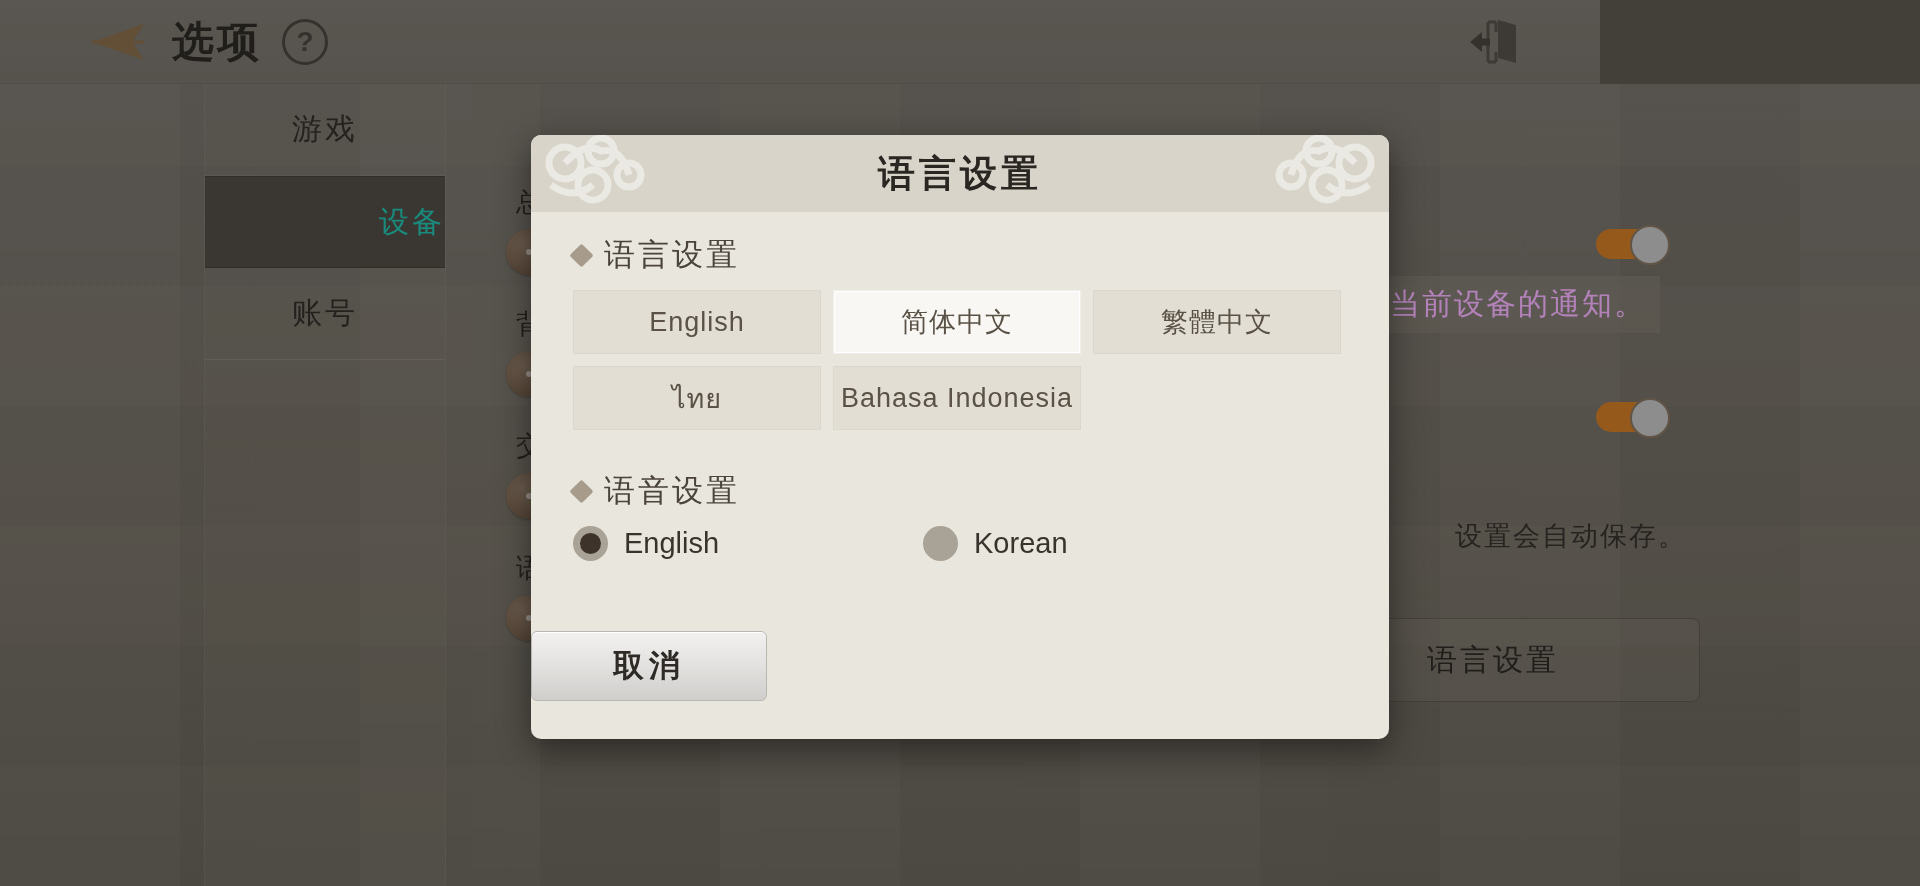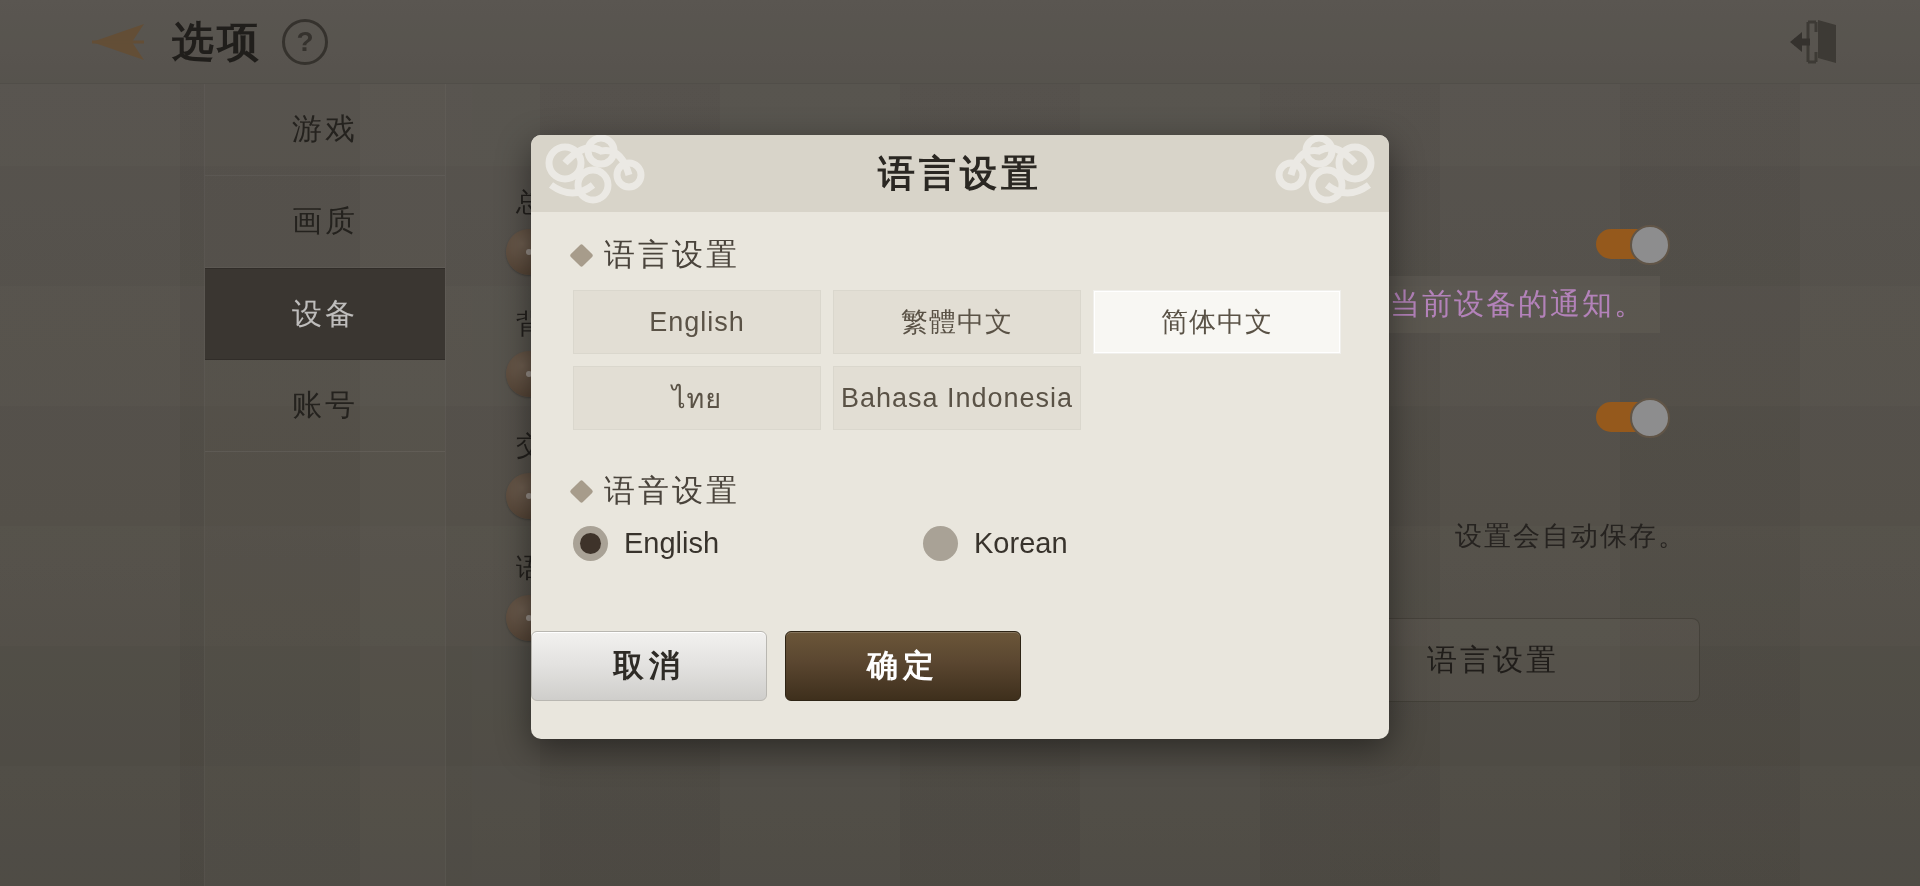--- a/index.html
+++ b/index.html
@@ -18,21 +18,21 @@
               linear-gradient(180deg,#6a6660 0%,#666259 55%,#5b5850 100%);
   }
   .bg-wall:after{
     content:""; position:absolute; inset:0;
     background:
       repeating-linear-gradient(90deg, rgba(255,255,255,.018) 0 180px, rgba(0,0,0,.02) 180px 360px),
       repeating-linear-gradient(0deg, rgba(255,255,255,.012) 0 120px, rgba(0,0,0,.015) 120px 240px);
   }
 
   
-  #header{ position:absolute; left:0; top:0; width:1920px; height:84px;
+  #header{ position:absolute; left:0; top:0; width:1600px; height:84px;
            background:linear-gradient(180deg,#706c66 0%,#6b6761 100%);
            border-bottom:1px solid rgba(0,0,0,.10);
            display:flex; align-items:center; }
   .back-arrow{ margin-left:88px; width:68px; height:44px; position:relative; }
   .back-arrow svg{ display:block; }
   .hdr-title{ margin-left:16px; font-size:42px; font-weight:bold; color:#1e1c19;
               letter-spacing:3px; line-height:1; }
   .help-circle{ margin-left:20px; width:46px; height:46px; border-radius:50%;
                 border:3px solid #3b3833; color:#3b3833; font-size:28px;
                 display:flex; align-items:center; justify-content:center;
@@ -41,23 +41,23 @@
               width:56px; height:52px; }
 
   
   #side-panel{ position:absolute; left:204px; top:84px; width:242px; height:802px;
                background:rgba(120,115,107,.22);
                border-left:1px solid rgba(255,255,255,.05);
                border-right:1px solid rgba(255,255,255,.05); }
   .side-item{ height:92px; display:flex; align-items:center; justify-content:center;
               font-size:30px; color:#23211d; letter-spacing:3px;
               border-bottom:1px solid rgba(255,255,255,.07); }
-  .side-item.selected{ background:#433e38; color:#ffffff;
+  .side-item.selected{ background:#433e38; color:#14b8a6;
                        border-top:1px solid rgba(0,0,0,.18);
-                       border-bottom:1px solid rgba(0,0,0,.18); }
+                       border-bottom:1px solid rgba(0,0,0,.18);justify-content:flex-end; }
   .side-item.last{ border-bottom:1px solid rgba(255,255,255,.10); }
 
   
   #main-panel{ position:absolute; left:472px; top:84px; right:590px; bottom:0;
                background:rgba(110,105,98,.10); }
   .row-label{ position:absolute; font-size:27px; color:#201e1b; letter-spacing:2px; }
   .slider-knob{ position:absolute; width:46px; height:46px; border-radius:50%;
                 background:radial-gradient(circle at 36% 32%,#8a7562,#6a5441 70%,#5b4836);
                 box-shadow:0 1px 2px rgba(0,0,0,.3); }
   .slider-knob:after{ content:""; position:absolute; left:50%; top:50%;
@@ -141,23 +141,20 @@
 
 <div id="screen">
 
   <div id="bg-layer">
     <div class="bg-wall"></div>
 
     <div id="side-panel">
       <div class="side-item">
         <span>游戏</span>
       </div>
-      <div class="side-item">
-        <span>画质</span>
-      </div>
       <div class="side-item selected">
         <span>设备</span>
       </div>
       <div class="side-item last">
         <span>账号</span>
       </div>
     </div>
 
     <div id="main-panel">
       <div class="row-label" style="left:44px; top:100px;">总</div>
@@ -248,25 +245,25 @@
 
       <div class="sec-head">
         <div class="sec-diamond"></div>
         <div class="sec-title">语言设置</div>
       </div>
 
       <div class="lang-grid">
         <div class="lang-btn">
           <span>English</span>
         </div>
-        <div class="lang-btn">
-          <span>繁體中文</span>
-        </div>
         <div class="lang-btn selected">
           <span>简体中文</span>
+        </div>
+        <div class="lang-btn">
+          <span>繁體中文</span>
         </div>
         <div class="lang-btn">
           <span>ไทย</span>
         </div>
         <div class="lang-btn">
           <span>Bahasa Indonesia</span>
         </div>
       </div>
 
       <div class="sec-head voice">
@@ -282,21 +279,18 @@
         <div class="radio-item">
           <div class="radio-dot"></div>
           <div class="radio-label">Korean</div>
         </div>
       </div>
 
       <div class="dlg-actions">
         <div class="btn btn-cancel">
           <span>取消</span>
         </div>
-        <div class="btn btn-ok">
-          <span>确定</span>
-        </div>
       </div>
 
     </div>
   </div>
 
 </div>
 
 </body></html>

